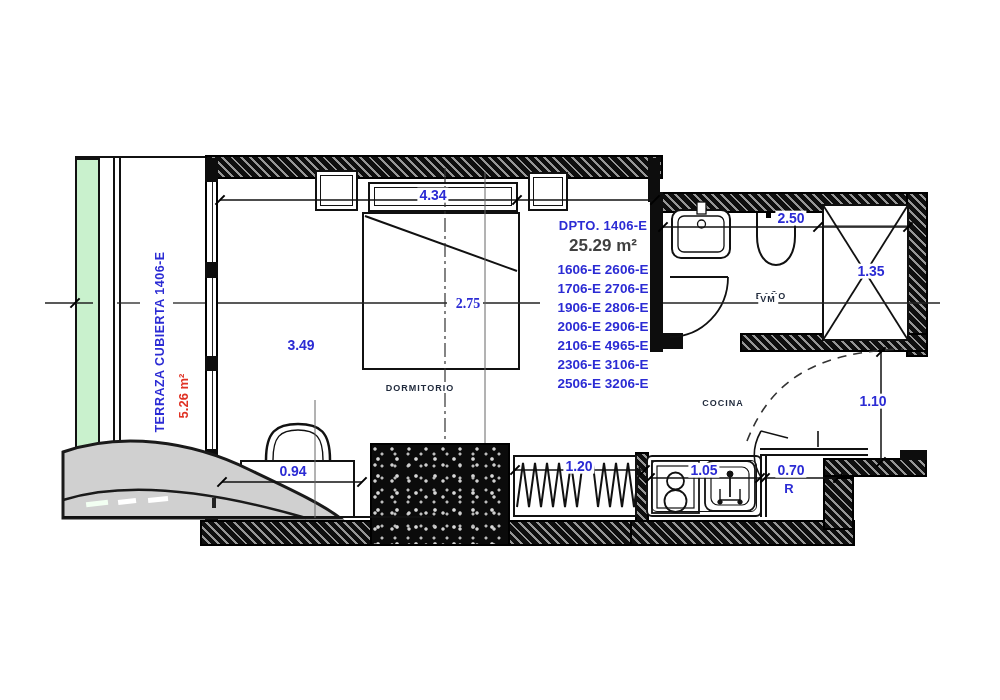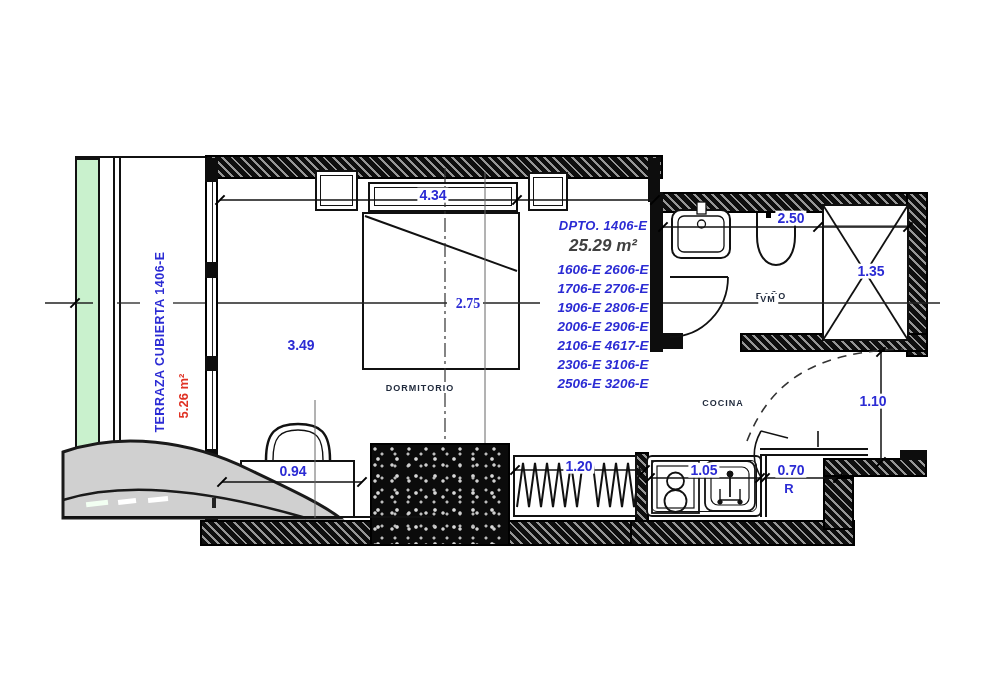--- a/index.html
+++ b/index.html
@@ -24,21 +24,21 @@
   .winwall{position:absolute;box-sizing:border-box;border-left:2px solid #000;border-right:2px solid #000;
            background:linear-gradient(to right,transparent 5px,#222 5px,#222 6px,transparent 6px);z-index:1;}
   svg.overlay{position:absolute;left:0;top:0;z-index:2;}
   .dim{position:absolute;transform:translate(-50%,-50%);background:#fff;color:#2b2bd4;
        font-weight:bold;font-size:14px;line-height:1.05;padding:0 2px;white-space:nowrap;z-index:3;}
   .room{position:absolute;transform:translate(-50%,-50%);background:#fff;color:#212b3d;
         font-weight:bold;font-size:9px;letter-spacing:1px;padding:0 2px;white-space:nowrap;z-index:3;}
   .tick{position:absolute;width:13px;height:0;border-top:2px solid #000;
         transform:translate(-50%,-50%) rotate(-45deg);z-index:3;}
   .rot{position:absolute;transform:rotate(-90deg);text-align:center;white-space:nowrap;z-index:3;}
-  #unitblock{position:absolute;left:538px;top:218px;width:130px;text-align:center;z-index:3;font-style:italic;}
+  #unitblock{position:absolute;left:538px;top:218px;width:130px;text-align:center;z-index:3;}
   #unitblock .title{color:#2b2bd4;font-weight:bold;font-size:13px;letter-spacing:.3px;}
   #unitblock .area{color:#404040;font-weight:bold;font-size:17px;margin:3px 0 4px 0;}
   #unitblock .stk{color:#2b2bd4;font-weight:bold;font-size:13.5px;line-height:19px;white-space:nowrap;}
   .dot{position:absolute;width:5px;height:5px;background:#000;z-index:3;}
 </style>
 </head>
 <body>
 
 <div id="canvas">
 
@@ -215,18 +215,18 @@
   <div class="rot" style="left:63px;top:332px;width:200px;height:20px;color:#2b2bd4;font-weight:bold;font-size:12.5px;letter-spacing:.5px;">TERRAZA CUBIERTA 1406-E</div>
   <div class="rot" style="left:126px;top:386px;width:120px;height:20px;color:#e03224;font-weight:bold;font-size:13px;">5.26 m²</div>
 
   <div id="unitblock">
     <div class="title">DPTO. 1406-E</div>
     <div class="area">25.29 m²</div>
     <div class="stk">1606-E 2606-E</div>
     <div class="stk">1706-E 2706-E</div>
     <div class="stk">1906-E 2806-E</div>
     <div class="stk">2006-E 2906-E</div>
-    <div class="stk">2106-E 4617-E</div>
+    <div class="stk">2106-E 4965-E</div>
     <div class="stk">2306-E 3106-E</div>
     <div class="stk">2506-E 3206-E</div>
   </div>
 
 </div>
 
 </body></html>

